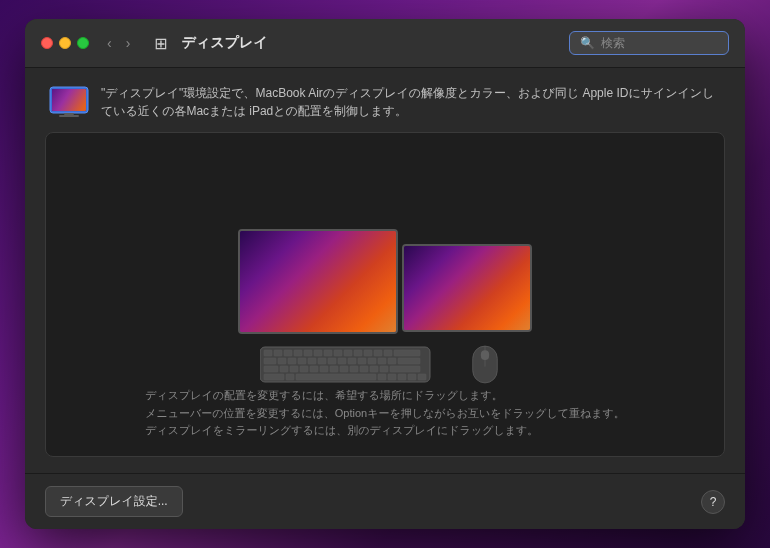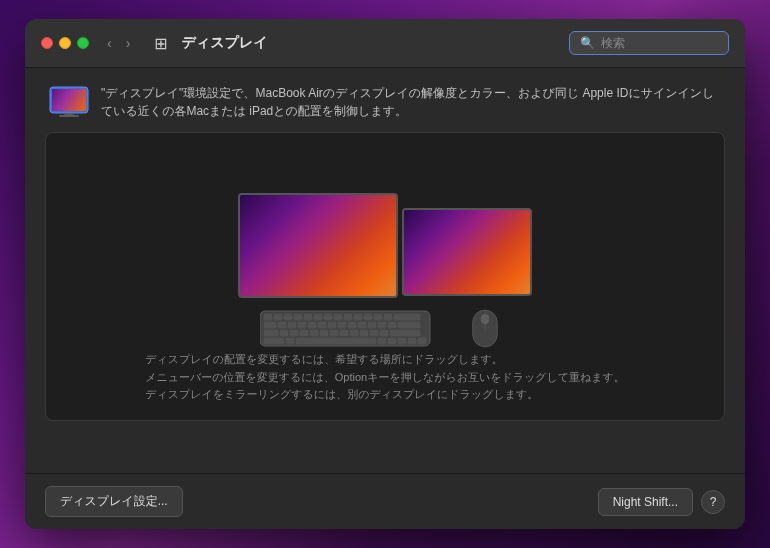--- a/index.html
+++ b/index.html
@@ -224,21 +224,20 @@
     }
 
     
     .footer {
       display: flex;
       align-items: center;
       padding: 12px 20px;
       background: #2a2a2a;
       border-top: 1px solid #1a1a1a;
       gap: 8px;
-      margin-top: 36px;
     }
 
     .footer-btn {
       background: #3a3a3a;
       border: 1px solid #555;
       border-radius: 6px;
       color: #ddd;
       font-size: 12px;
       padding: 6px 14px;
       cursor: pointer;
@@ -395,17 +394,16 @@
         <div>メニューバーの位置を変更するには、Optionキーを押しながらお互いをドラッグして重ねます。</div>
         <div>ディスプレイをミラーリングするには、別のディスプレイにドラッグします。</div>
       </div>
     </div>
   </div>
 
   <div class="footer">
     <button class="footer-btn">ディスプレイ設定...</button>
     <div class="footer-spacer"></div>
     <div class="footer-right">
-      <button class="footer-btn">Night Shift...</button>
       <button class="help-btn">?</button>
     </div>
   </div>
 </div>
 
 </body></html>

